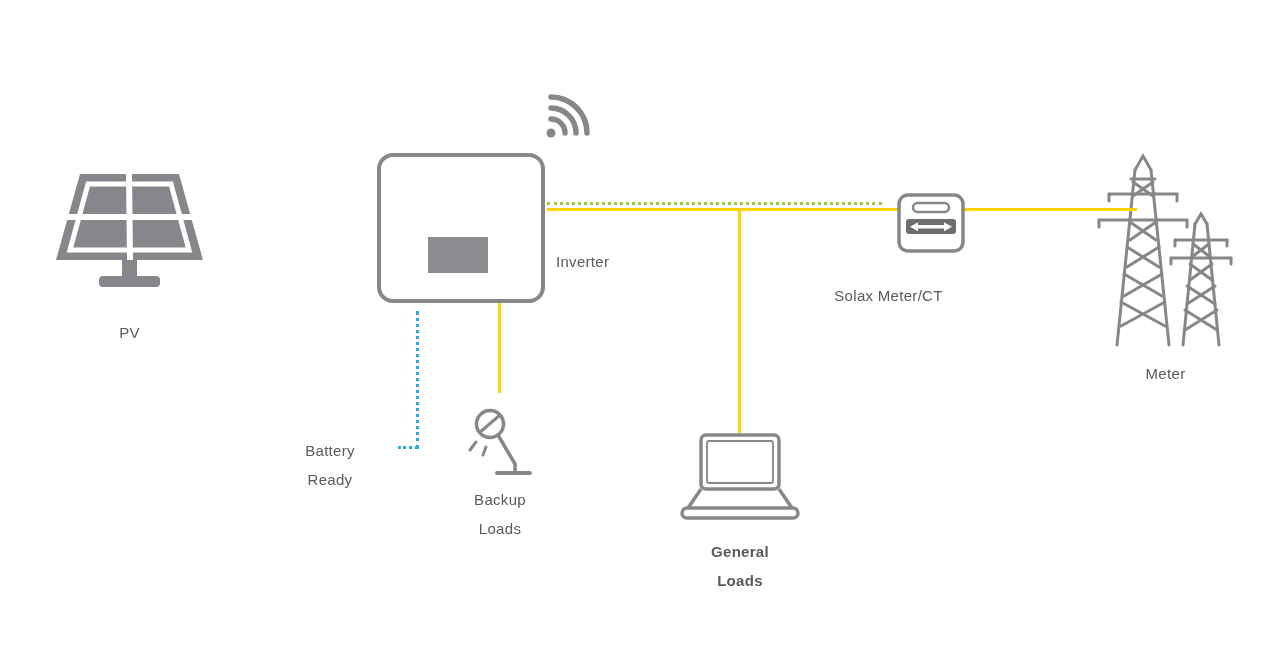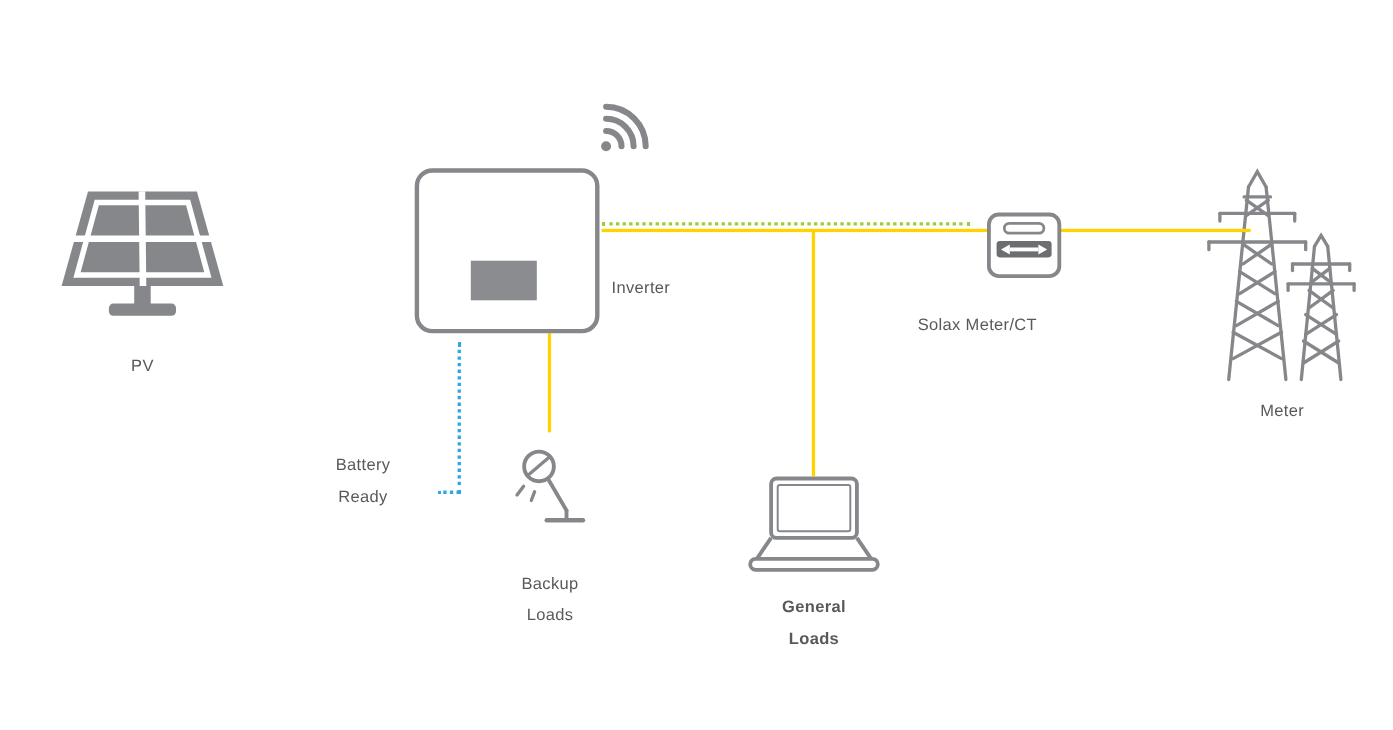--- a/index.html
+++ b/index.html
@@ -86,24 +86,24 @@
 
   <svg style="left:466px; top:398px;" width="75" height="88" viewBox="0 0 75 88">
     <circle cx="24" cy="26" r="13.5" fill="none" stroke="#85878a" stroke-width="3.5"></circle>
     <path d="M13 35 L34 17" stroke="#85878a" stroke-width="3"></path>
     <path d="M10 44 L4 52" stroke="#85878a" stroke-width="3" stroke-linecap="round"></path>
     <path d="M20 49 L17 57" stroke="#85878a" stroke-width="3" stroke-linecap="round"></path>
     <path d="M32 37 L49 66" stroke="#85878a" stroke-width="3.5" stroke-linecap="round"></path>
     <path d="M49 66 L49 74" stroke="#85878a" stroke-width="3.5" stroke-linecap="round"></path>
     <path d="M31 75 L64 75" stroke="#85878a" stroke-width="4" stroke-linecap="round"></path>
   </svg>
-  <div class="label" style="left:438px; top:516px; width:124px;">Backup
+  <div class="label" style="left:438px; top:485px; width:124px;">Backup
 Loads</div>
 
-  <div class="label" style="left:280px; top:408px; width:100px;">Battery
+  <div class="label" style="left:280px; top:436px; width:100px;">Battery
 Ready</div>
 
   <svg style="left:676px; top:432px;" width="128" height="92" viewBox="0 0 128 92">
     <rect x="25" y="3" width="78" height="54" rx="5" fill="none" stroke="#85878a" stroke-width="3.5"></rect>
     <rect x="31" y="9" width="66" height="42" rx="2" fill="none" stroke="#85878a" stroke-width="1.8"></rect>
     <path d="M25 57 L12 76" stroke="#85878a" stroke-width="3.5"></path>
     <path d="M103 57 L116 76" stroke="#85878a" stroke-width="3.5"></path>
     <rect x="6" y="76" width="116" height="10" rx="5" fill="none" stroke="#85878a" stroke-width="3.5"></rect>
   </svg>
   <div class="label" style="left:678px; top:537px; width:124px;font-weight:bold;">General

